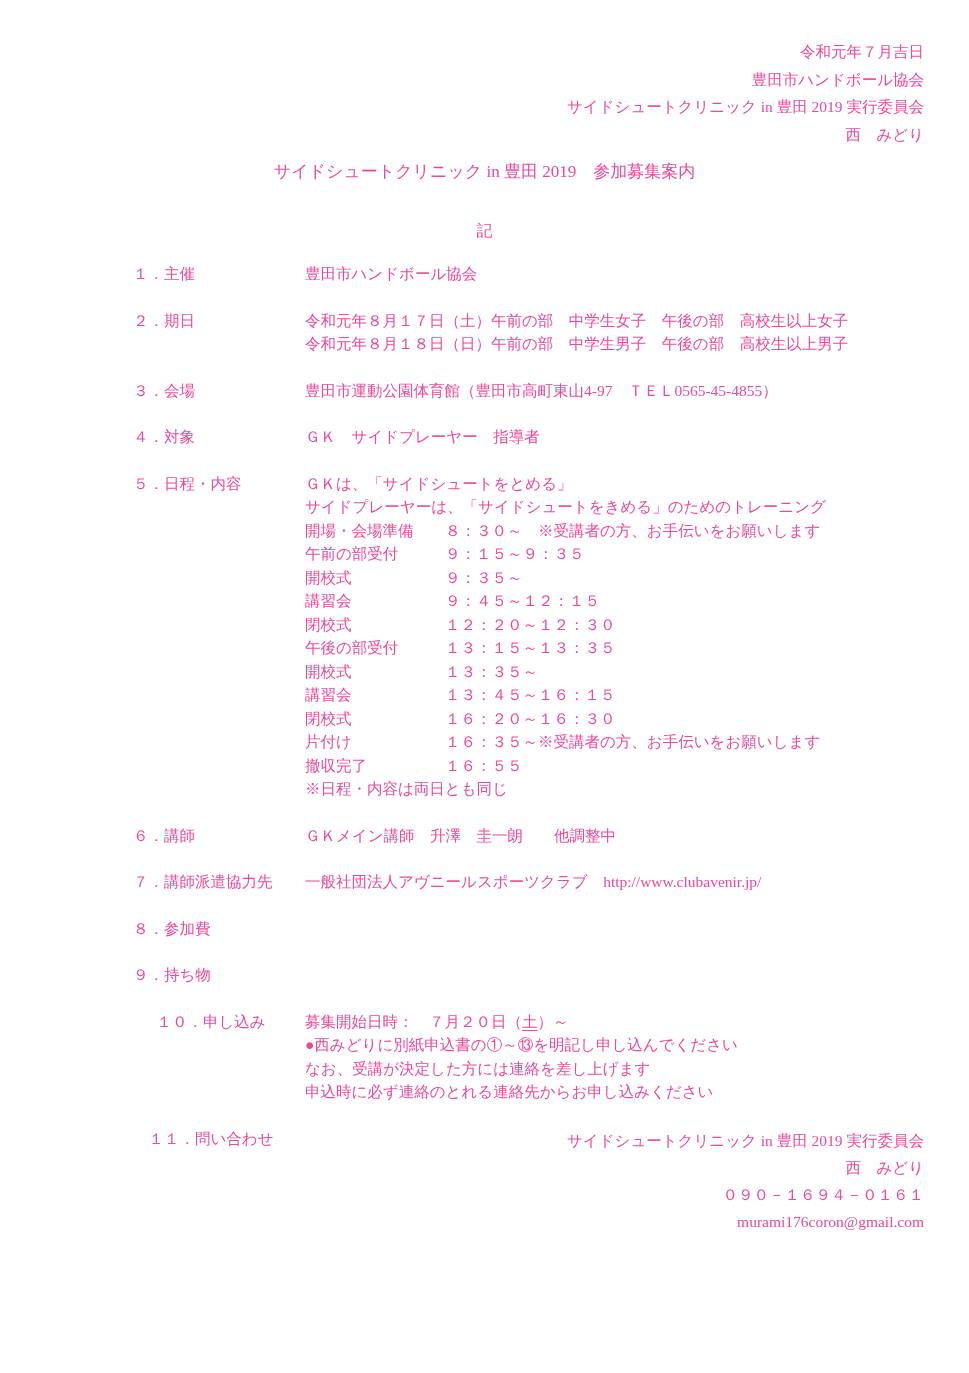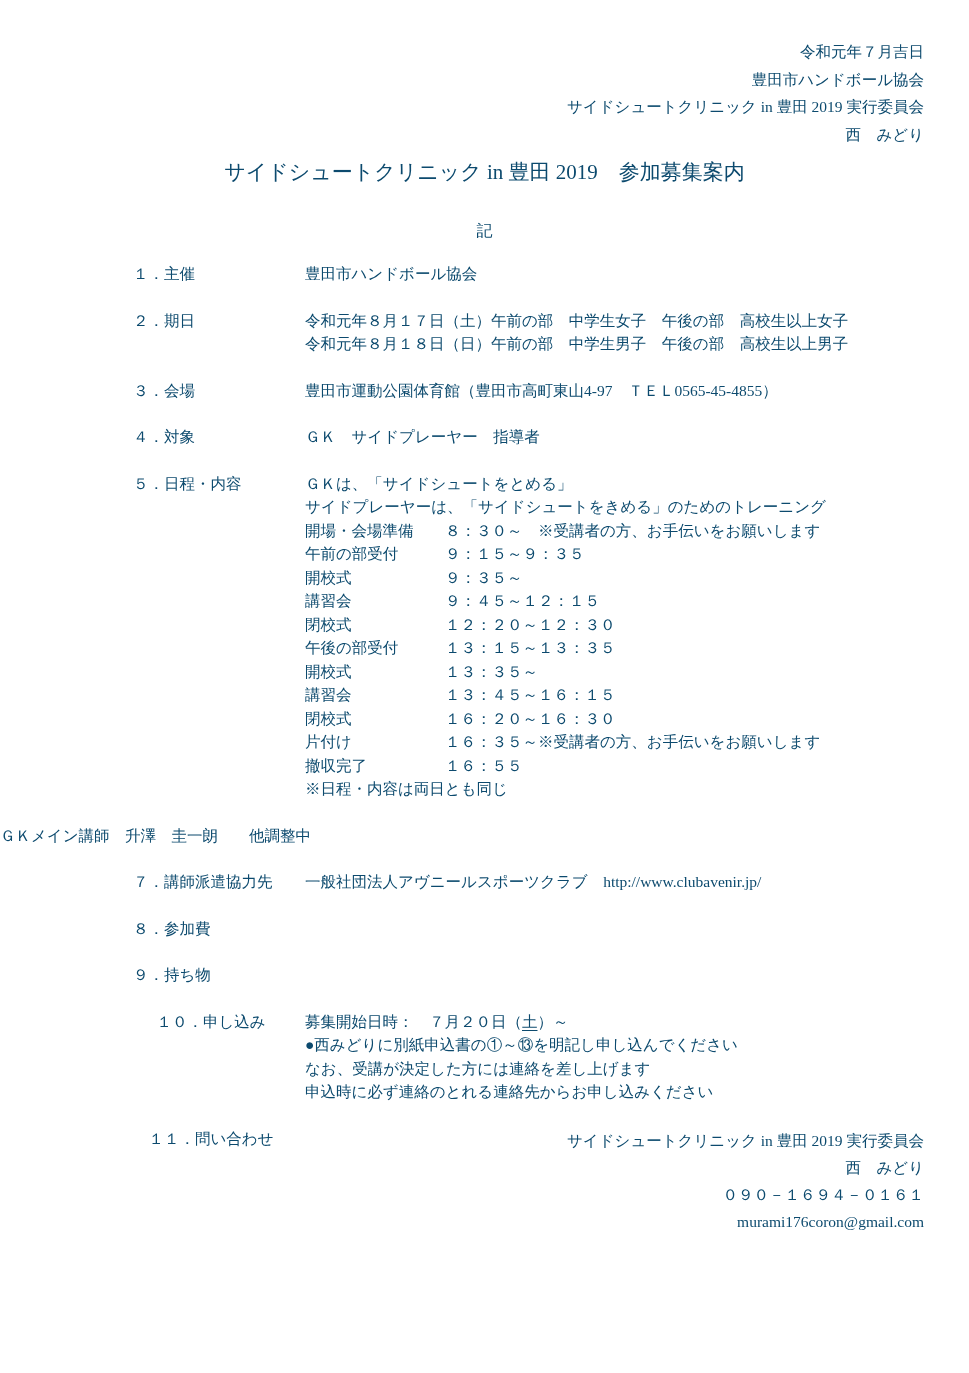--- a/index.html
+++ b/index.html
@@ -3,40 +3,40 @@
 <meta charset="utf-8">
 <style>
   * { margin: 0; padding: 0; box-sizing: border-box; }
   html, body { background: #ffffff; }
   .page {
     position: relative;
     width: 969px;
     height: 1373px;
     background: #ffffff;
     font-family: "Liberation Serif", "DejaVu Serif", serif;
-    color: #0c4a6e;
+    color: #ec4899;
     font-size: 15.5px;
     line-height: 23.5px;
     overflow: hidden;
   }
   .header-block {
     position: absolute;
     top: 38px;
     right: 45px;
     text-align: right;
     line-height: 27.5px;
     white-space: nowrap;
   }
   .doc-title {
     position: absolute;
     top: 158px;
     left: 0;
     width: 100%;
     text-align: center;
-    font-size: 21px;
+    font-size: 17px;
     line-height: 28px;
     white-space: nowrap;
   }
   .section-marker {
     position: absolute;
     top: 218px;
     left: 0;
     width: 100%;
     text-align: center;
     font-size: 16px;
@@ -176,20 +176,23 @@
         </div>
         <div class="sched-row">
           <span class="sched-activity">撤収完了</span>
           <span class="sched-time">１６：５５</span>
         </div>
         <div class="line">※日程・内容は両日とも同じ</div>
       </div>
     </div>
 
     <div class="item">
+      <div class="item-head">
+        <span>６．</span><span>講師</span>
+      </div>
       <div class="item-body">
         <div class="line">ＧＫメイン講師　升澤　圭一朗　　他調整中</div>
       </div>
     </div>
 
     <div class="item">
       <div class="item-head">
         <span>７．</span><span>講師派遣協力先</span>
       </div>
       <div class="item-body">

